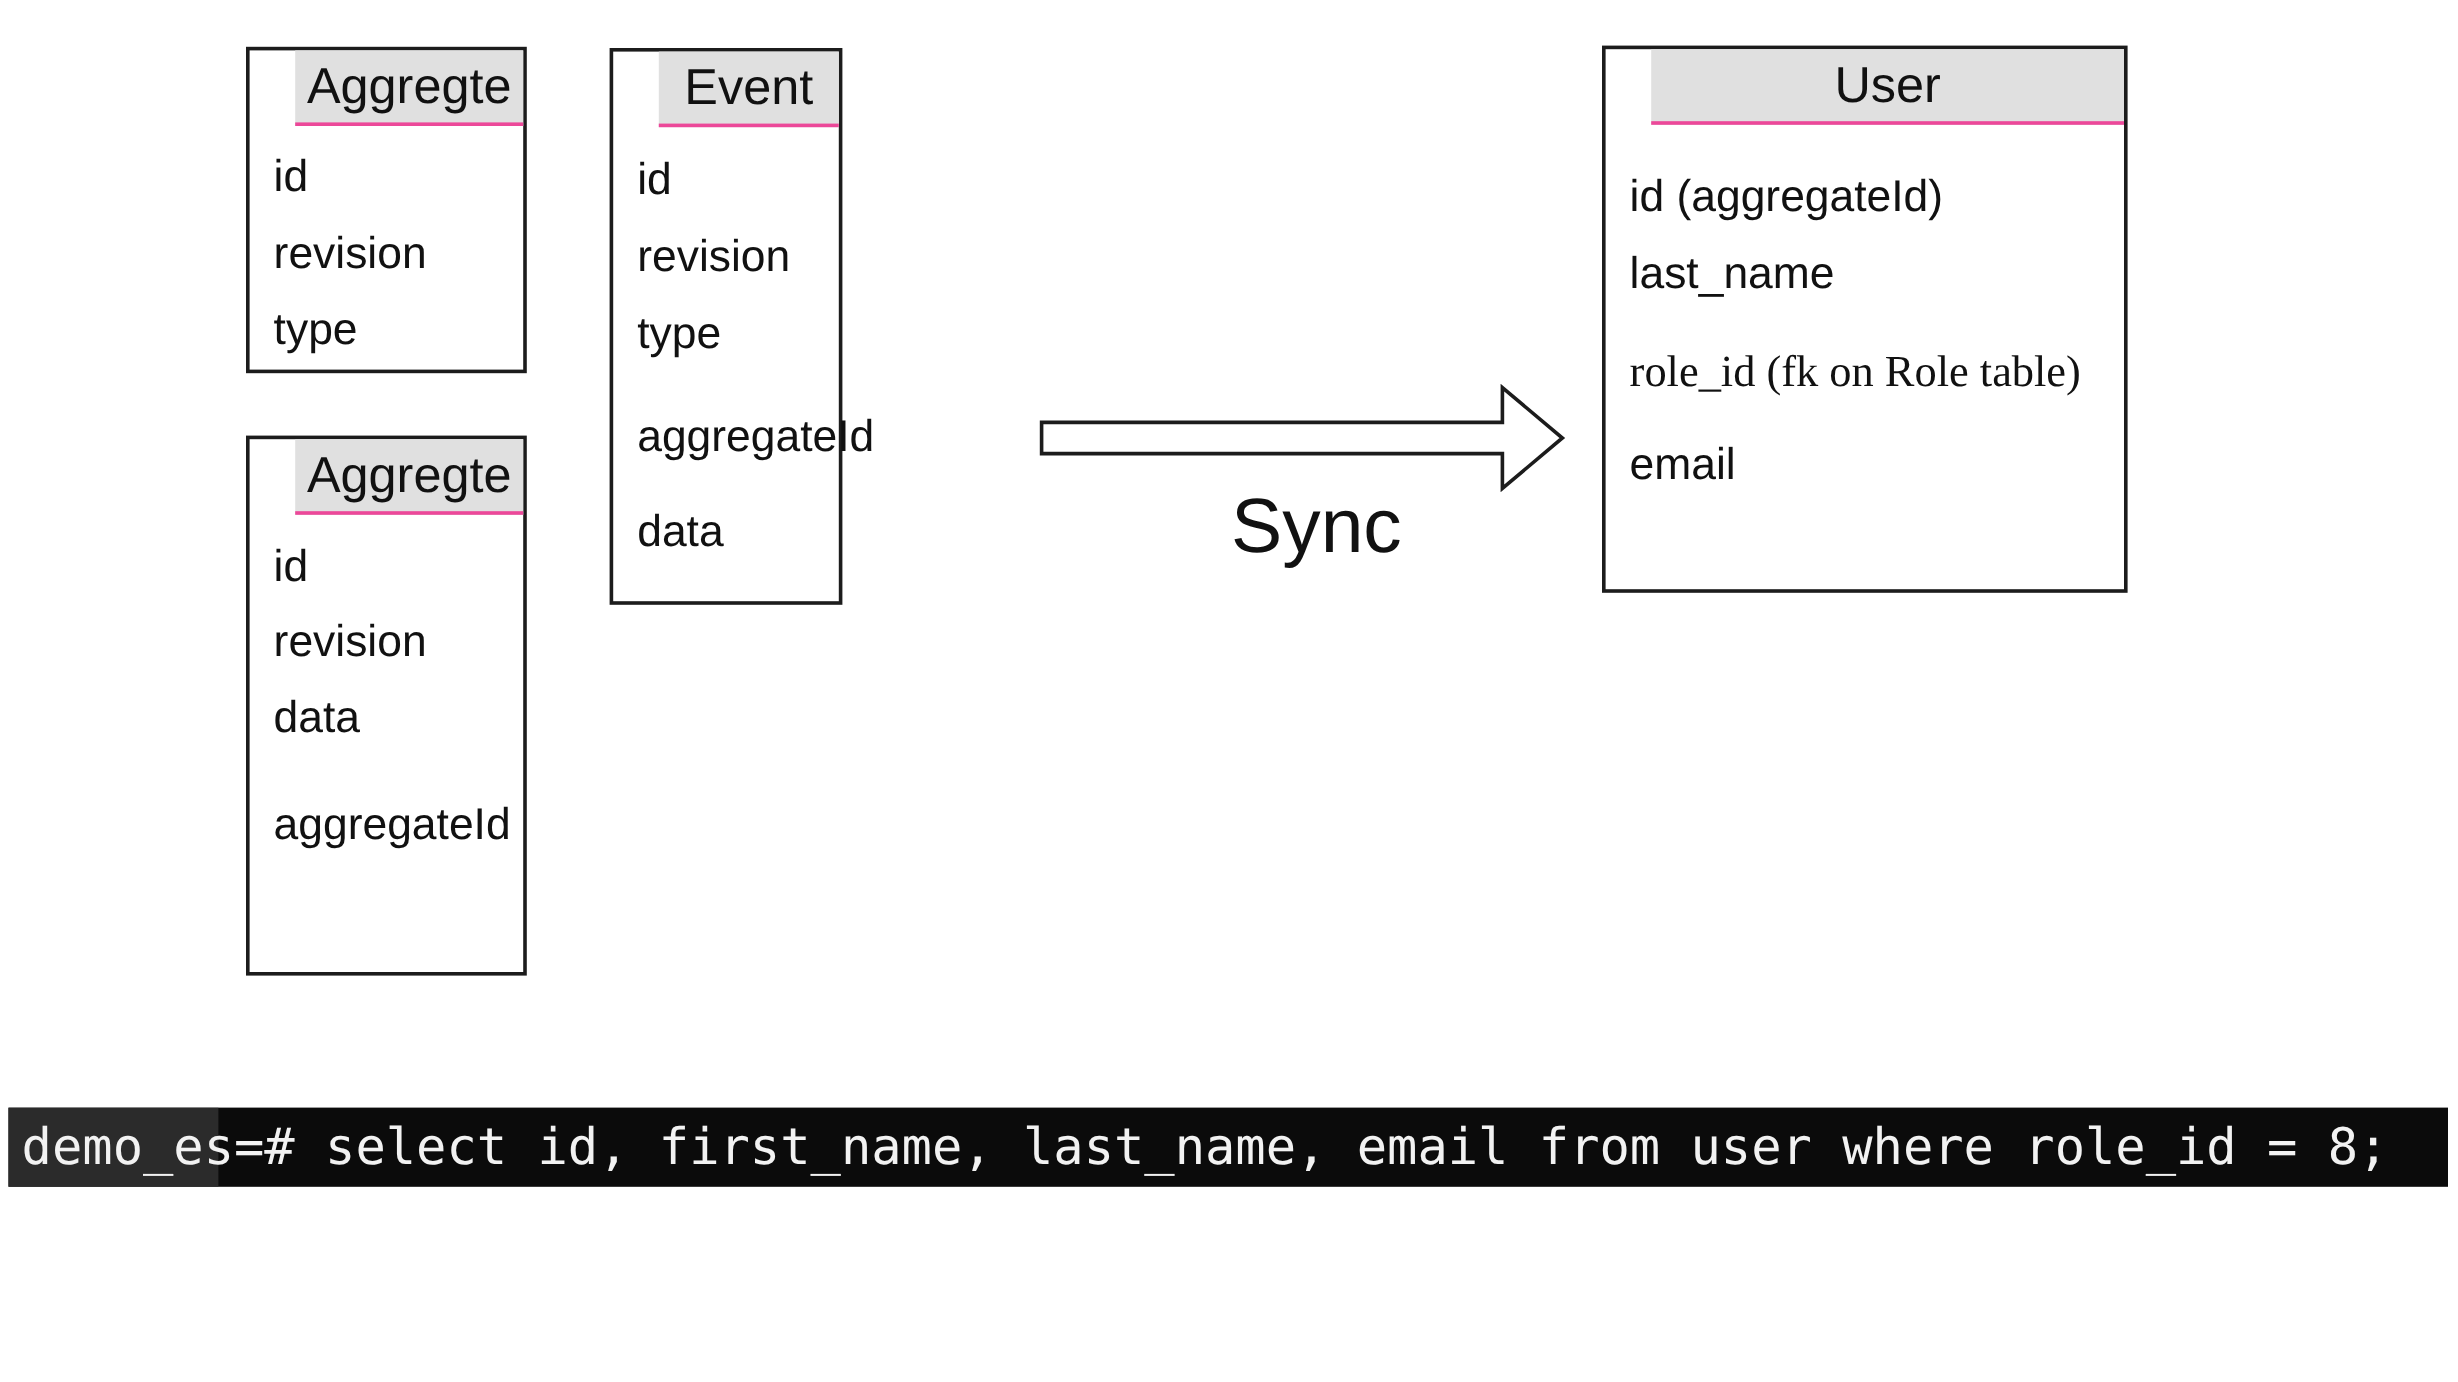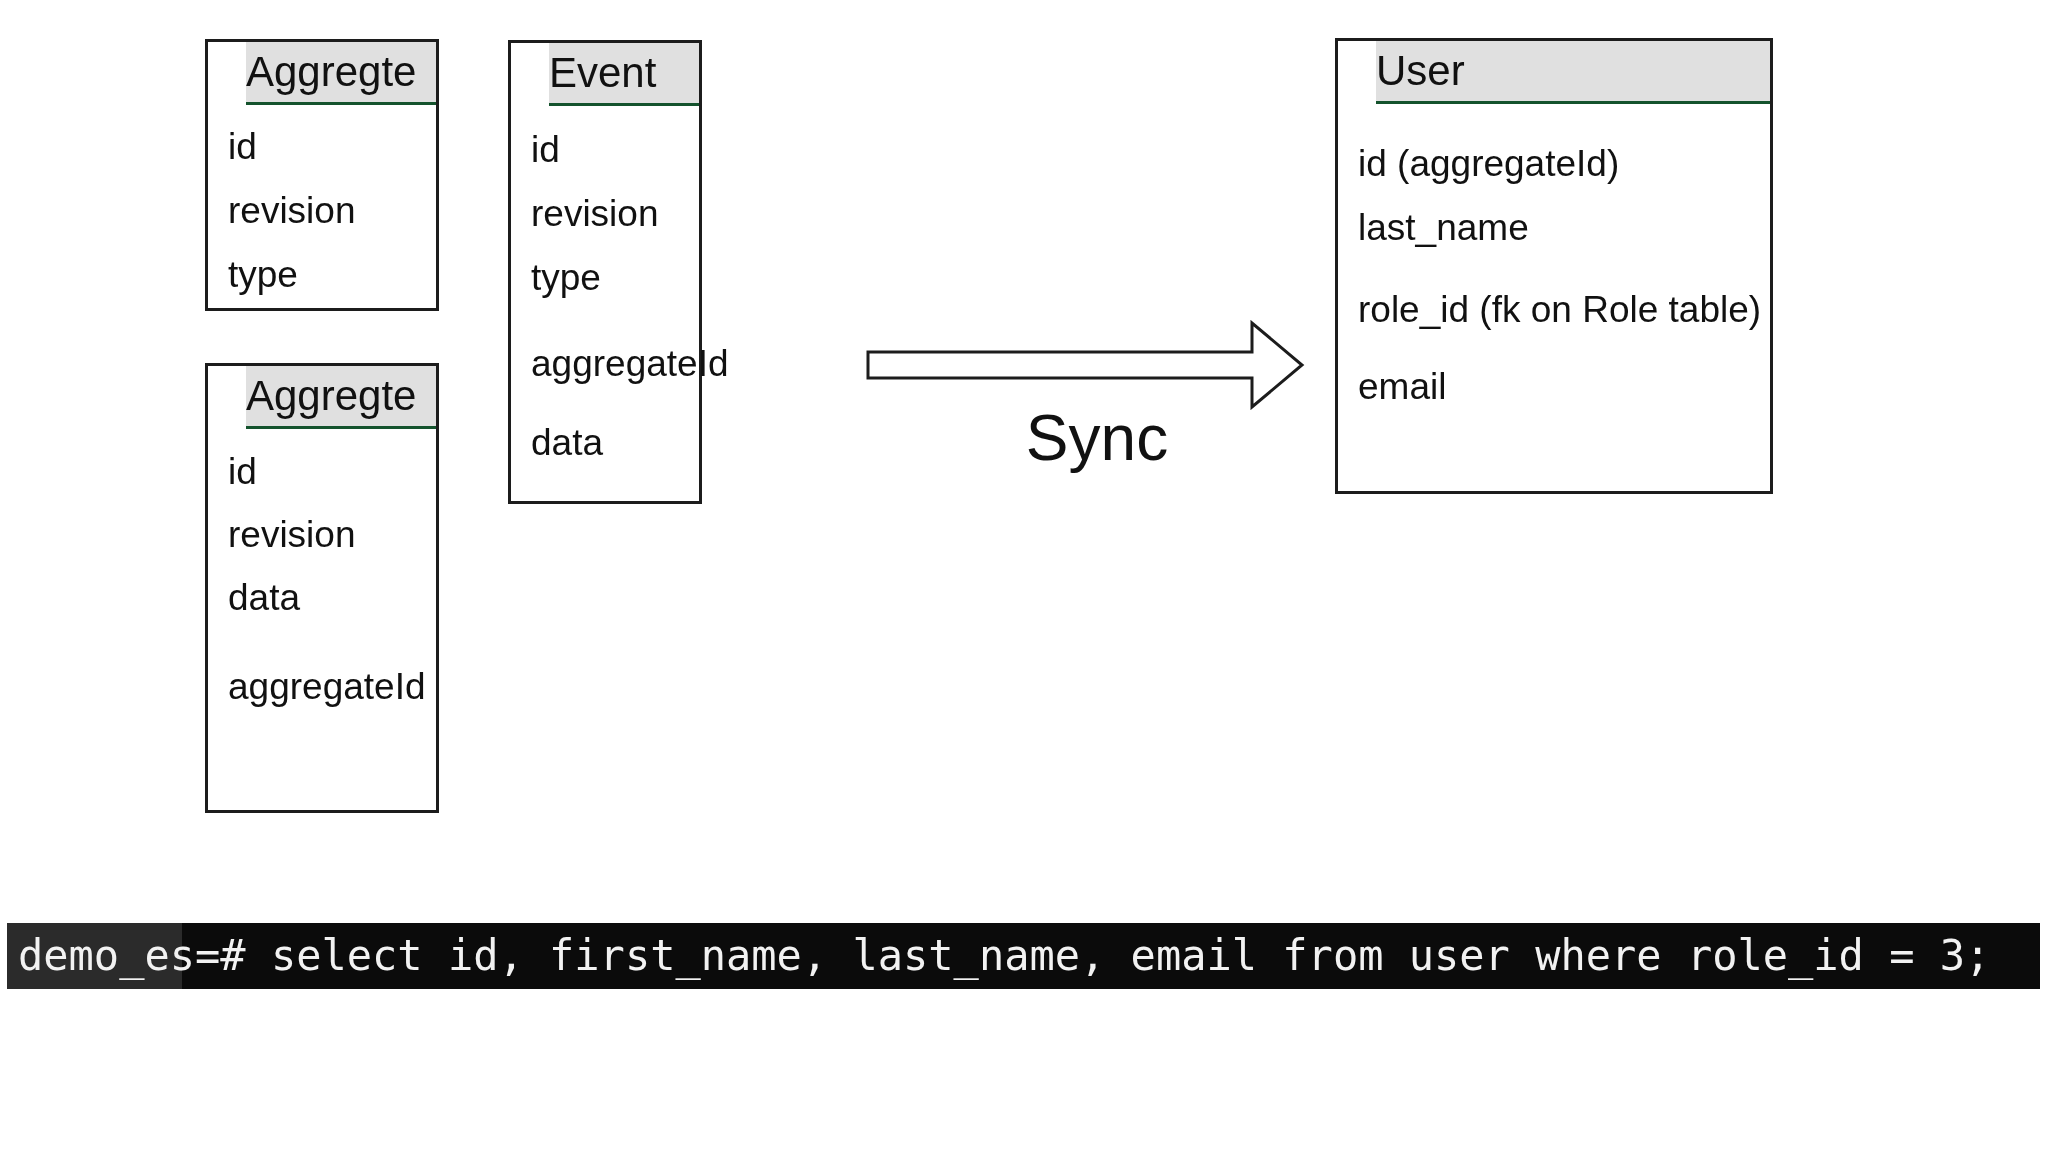--- a/index.html
+++ b/index.html
@@ -15,21 +15,22 @@
   
   .db-table {
     position: absolute;
     background: #ffffff;
     border: 3px solid #1c1c1c;
     box-sizing: border-box;
   }
   .db-table .hdr {
     height: 60px; line-height: 60px;
     background: #e0e0e0;
-    border-bottom: 3px solid #14532d;
+    border-bottom: 3px solid #ec4899;
+    text-align: center;
     font-size: 42px;
     margin-left: 38px;
   }
   .db-table .rows { padding-top: 10px; }
   .db-table .field {
     display: flex; align-items: center;
     height: 64px;
     padding-left: 20px;
     font-size: 37px;
     white-space: nowrap;
@@ -42,21 +43,21 @@
 
   #t-event .rows { padding-top: 12px; }
   #t-event .field.gap-a { margin-top: 22px; }
   #t-event .field.gap-b { margin-top: 15px; }
 
   #t-snapshot .rows { padding-top: 11px; }
   #t-snapshot .field { height: 63px; }
   #t-snapshot .field.gap-a { margin-top: 26px; }
 
   #t-user .rows { padding-top: 28px; }
-  #t-user .field.gap-a { margin-top: 18px; }
+  #t-user .field.gap-a { margin-top: 18px; font-family: Liberation Serif, serif; }
   #t-user .field.gap-b { margin-top: 13px; }
 
   
   #sync-arrow { position: absolute; left: 865px; top: 320px; width: 440px; height: 90px; }
   #sync-label {
     position: absolute; left: 967px; top: 401px; width: 260px;
     text-align: center; font-size: 64px; color: #111111;
   }
 
   
@@ -126,16 +127,16 @@
     </div>
   </div>
 
   <svg id="sync-arrow" viewBox="0 0 440 90" xmlns="http://www.w3.org/2000/svg">
     <polygon points="3,32 387,32 387,3 437,45 387,87 387,58 3,58" fill="#ffffff" stroke="#1c1c1c" stroke-width="3" stroke-linejoin="miter"></polygon>
   </svg>
   <div id="sync-label">Sync</div>
 
   <div id="terminal">
     <div class="hl"></div>
-    <div class="line"><span>demo_es</span><span>=#</span><span> select id, first_name, last_name, email from user where role_id = 3;</span></div>
+    <div class="line"><span>demo_es</span><span>=#</span><span> select id, first_name, last_name, email from user where role_id = 8;</span></div>
   </div>
 
 </div>
 
 </body></html>

